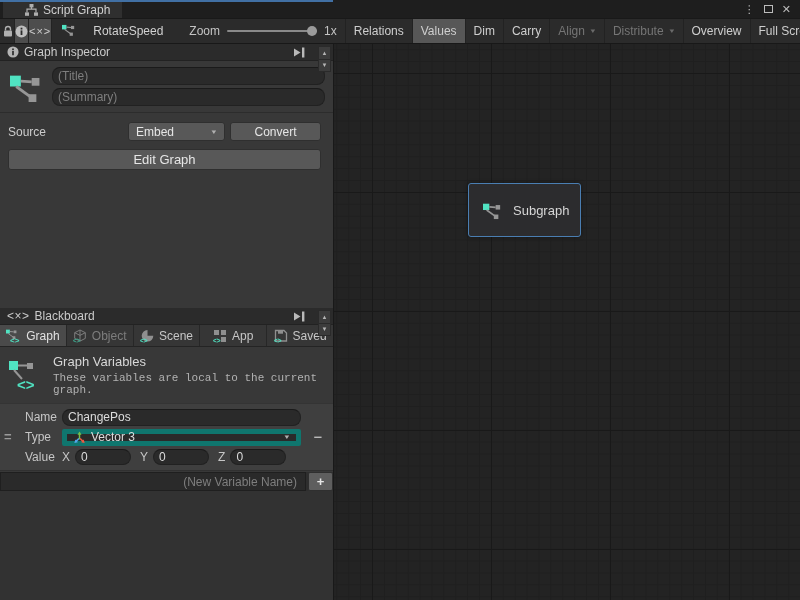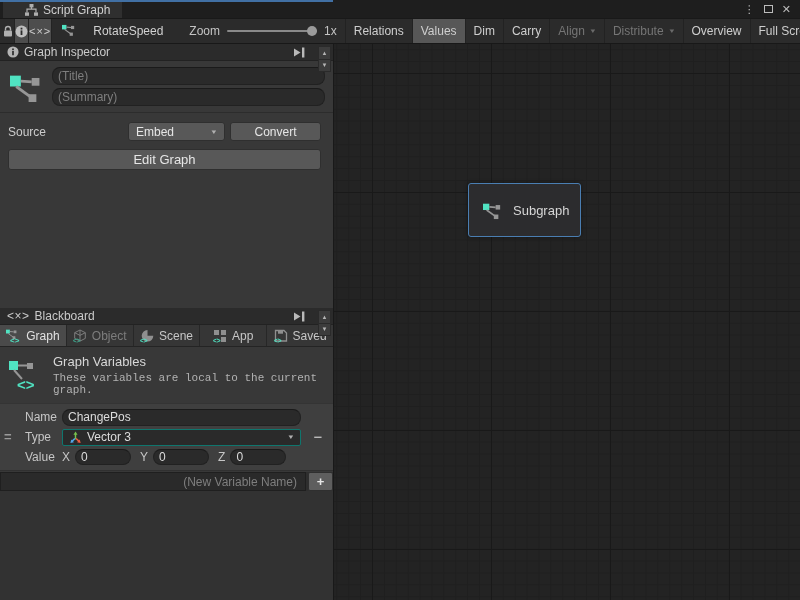--- a/index.html
+++ b/index.html
@@ -77,21 +77,21 @@
 
   .gv-section { flex:none; display:flex; align-items:center; gap:9px; padding:7px 6px 7px 4px; }
   .gv-text .gv-title { font-size:13px; color:#d8d8d8; }
   .gv-text .gv-sub { font-size:11px; color:#b2b2b2; margin-top:3px;font-family:Liberation Mono, monospace; }
 
   .var-block { flex:none; background:#3f3f3f; border-top:1px solid #343434; border-bottom:1px solid #303030;
                padding:3px 0; position:relative; }
   .var-row { height:20px; display:flex; align-items:center; padding-left:25px; padding-right:32px; position:relative; }
   .var-label { width:37px; flex:none; color:#c6c6c6; }
   .var-input { flex:1; height:17px; }
-  .type-dd { flex:1; height:17px; background:#2a2a2a; border:1px solid #0f766e; border-radius:2px;
+  .type-dd { flex:1; height:17px; background:#2a2a2a; border:5px solid #0f766e; border-radius:2px;
              display:flex; align-items:center; gap:5px; padding:0 6px; color:#dcdcdc; position:relative; }
   .type-dd .dd-arrow { position:absolute; right:6px; }
   .drag-handle { position:absolute; left:4px; top:2px; color:#9a9a9a; font-size:13px; font-weight:bold; }
   .minus-btn { position:absolute; right:6px; top:1px; width:18px; height:16px; display:flex; align-items:center;
                justify-content:center; color:#dadada; font-size:15px; }
   .axis-group { display:flex; align-items:center; gap:5px; margin-right:9px; }
   .axis-group:last-child { margin-right:0; }
   .axis-label { color:#c6c6c6; }
   .axis-input { width:56px; height:16px; }
 

